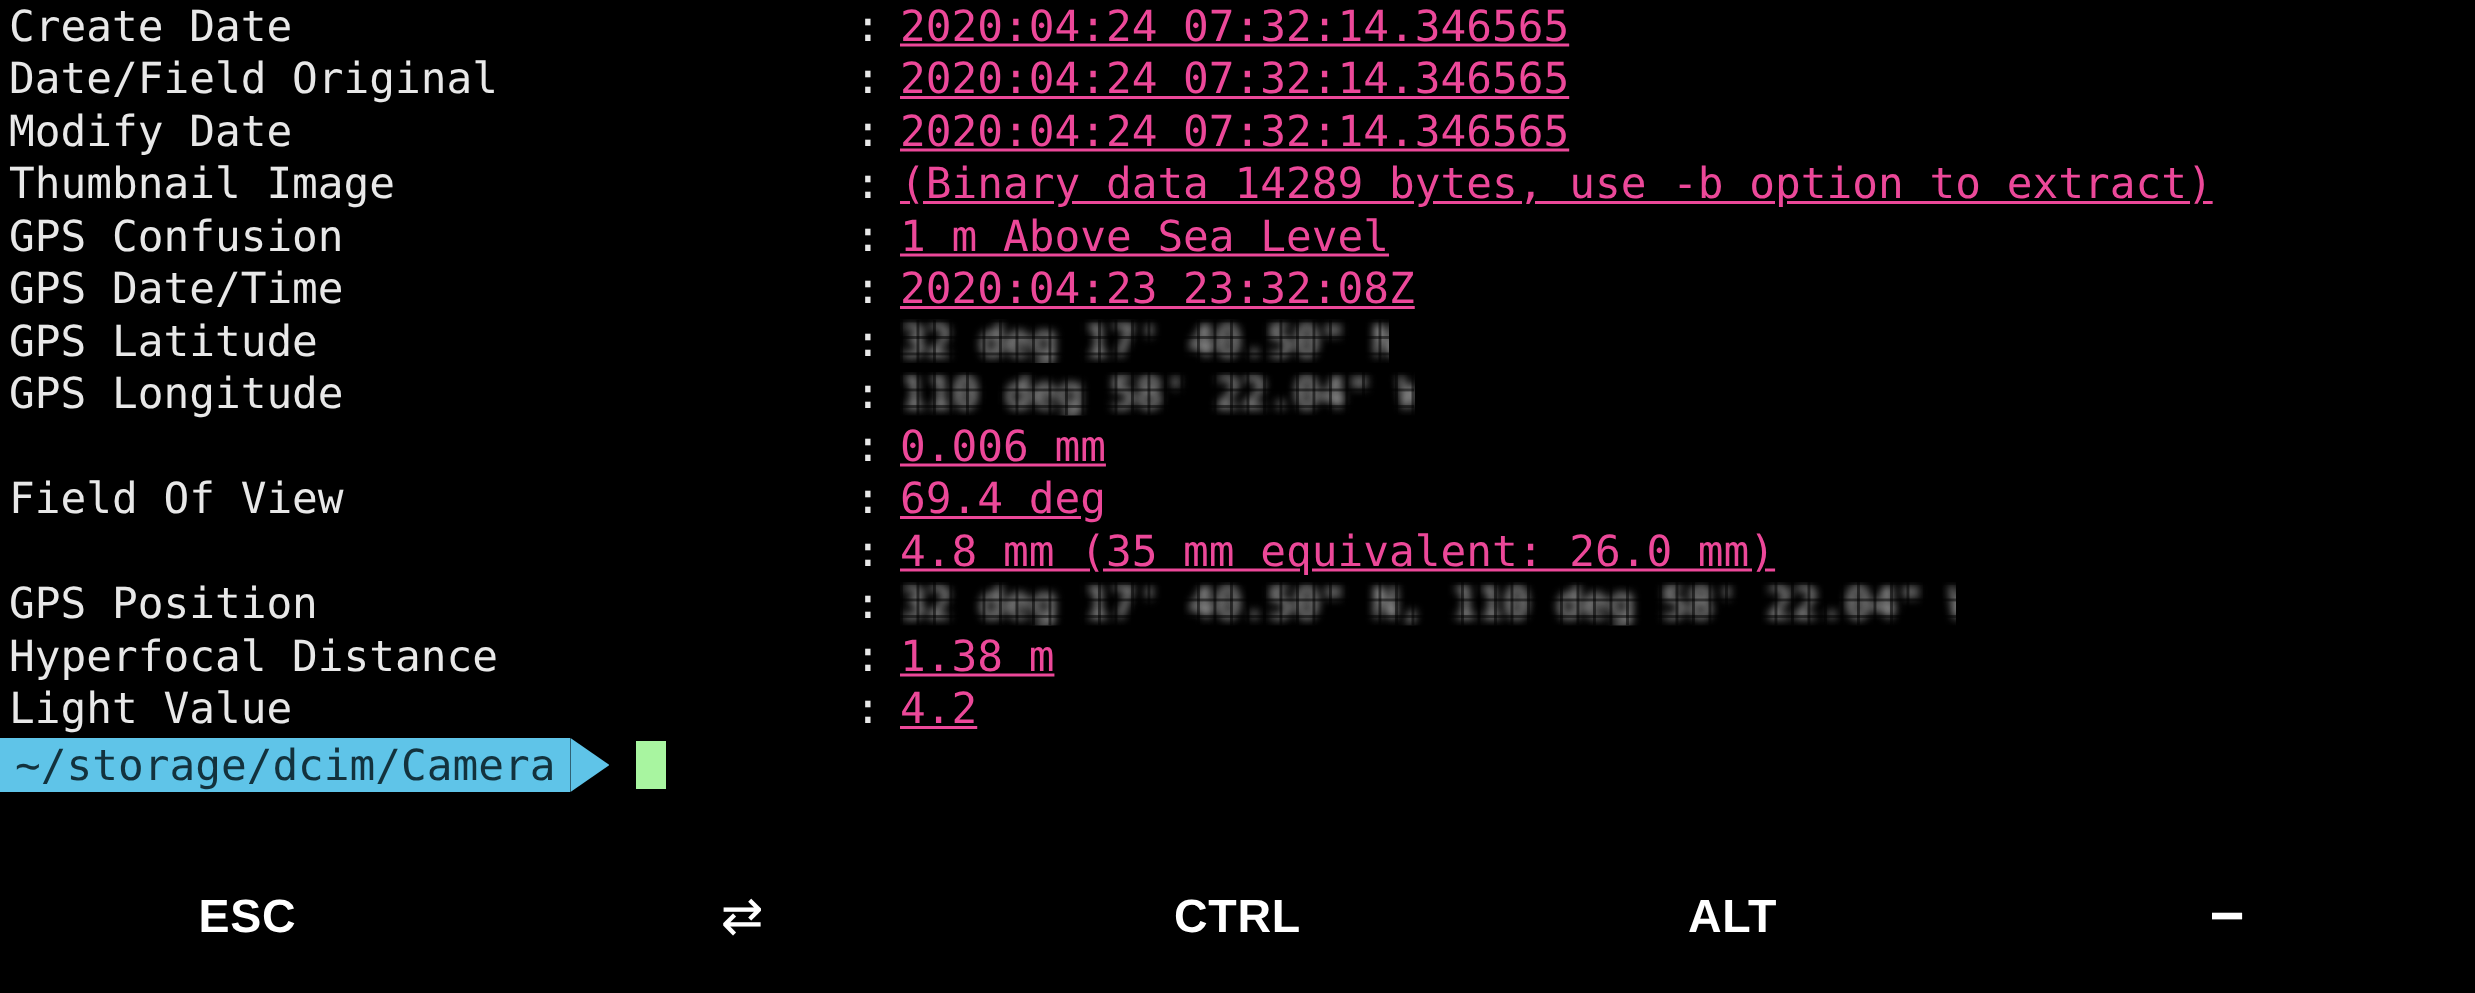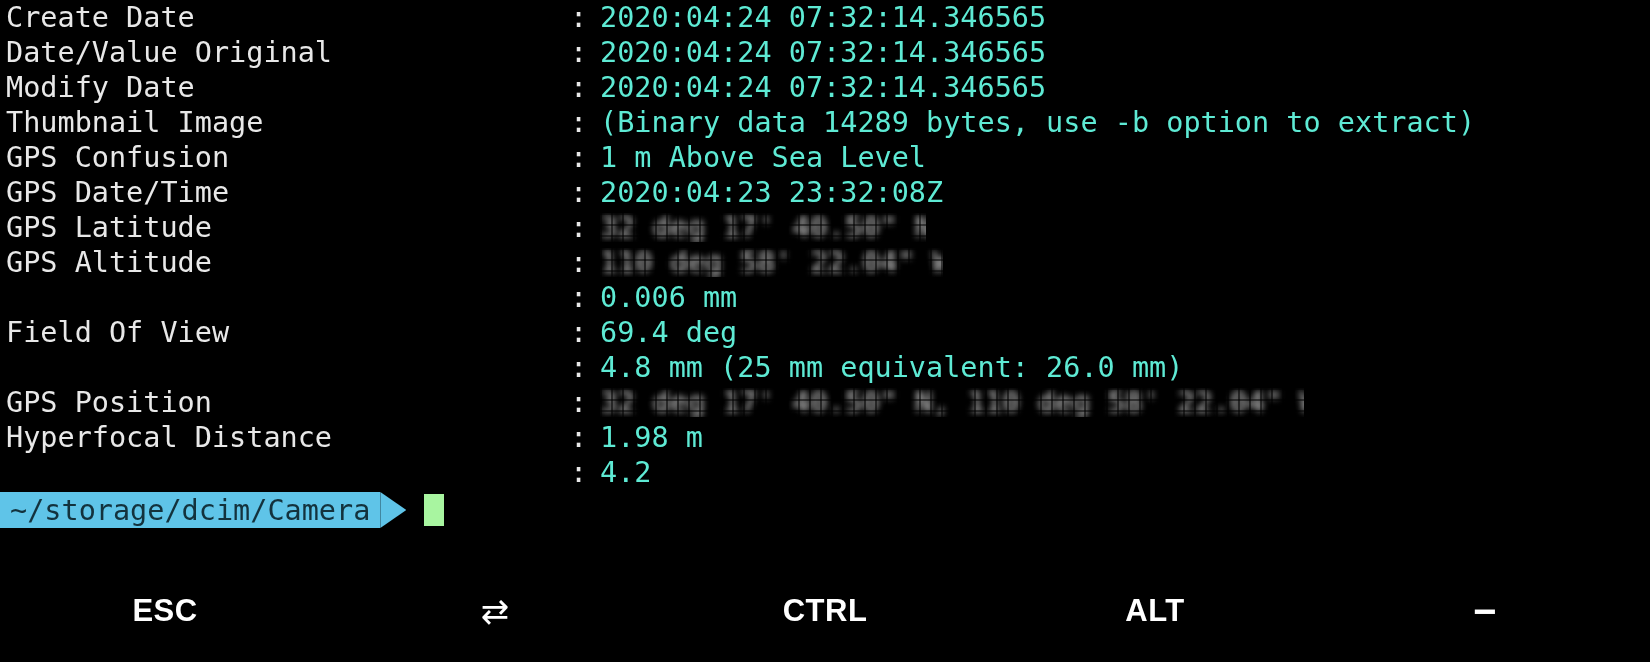--- a/index.html
+++ b/index.html
@@ -53,21 +53,22 @@
   .colon {
     position: absolute;
     left: 570px;
     top: 0;
     color: #e8e8e8;
   }
   .val {
     position: absolute;
     left: 600px;
     top: 0;
-    color: #5eead4;
+    color: #ec4899;
+    text-decoration: underline;
   }
   .pixelwrap {
     position: absolute;
     left: 600px;
     top: 3px;
     height: 29px;
     overflow: hidden;
   }
   .pixelwrap .pix {
     display: block;
@@ -160,33 +161,33 @@
     font-weight: bold;
   }
 </style>
 </head>
 <body>
 
 <div id="screen">
 
   <div id="terminal">
       <div class="term-line"><span class="tag">Create Date</span><span class="colon">:</span><span class="val">2020:04:24 07:32:14.346565</span></div>
-      <div class="term-line"><span class="tag">Date/Value Original</span><span class="colon">:</span><span class="val">2020:04:24 07:32:14.346565</span></div>
+      <div class="term-line"><span class="tag">Date/Field Original</span><span class="colon">:</span><span class="val">2020:04:24 07:32:14.346565</span></div>
       <div class="term-line"><span class="tag">Modify Date</span><span class="colon">:</span><span class="val">2020:04:24 07:32:14.346565</span></div>
       <div class="term-line"><span class="tag">Thumbnail Image</span><span class="colon">:</span><span class="val">(Binary data 14289 bytes, use -b option to extract)</span></div>
       <div class="term-line"><span class="tag">GPS Confusion</span><span class="colon">:</span><span class="val">1 m Above Sea Level</span></div>
       <div class="term-line"><span class="tag">GPS Date/Time</span><span class="colon">:</span><span class="val">2020:04:23 23:32:08Z</span></div>
       <div class="term-line"><span class="tag">GPS Latitude</span><span class="colon">:</span><span class="pixelwrap"><span class="pix">32 deg 17' 40.50" N</span></span></div>
-      <div class="term-line"><span class="tag">GPS Altitude</span><span class="colon">:</span><span class="pixelwrap"><span class="pix">110 deg 58' 22.04" W</span></span></div>
+      <div class="term-line"><span class="tag">GPS Longitude</span><span class="colon">:</span><span class="pixelwrap"><span class="pix">110 deg 58' 22.04" W</span></span></div>
       <div class="term-line"><span class="colon">:</span><span class="val">0.006 mm</span></div>
       <div class="term-line"><span class="tag">Field Of View</span><span class="colon">:</span><span class="val">69.4 deg</span></div>
-      <div class="term-line"><span class="colon">:</span><span class="val">4.8 mm (25 mm equivalent: 26.0 mm)</span></div>
+      <div class="term-line"><span class="colon">:</span><span class="val">4.8 mm (35 mm equivalent: 26.0 mm)</span></div>
       <div class="term-line"><span class="tag">GPS Position</span><span class="colon">:</span><span class="pixelwrap"><span class="pix">32 deg 17' 40.50" N, 110 deg 58' 22.04" W</span></span></div>
-      <div class="term-line"><span class="tag">Hyperfocal Distance</span><span class="colon">:</span><span class="val">1.98 m</span></div>
-      <div class="term-line"><span class="colon">:</span><span class="val">4.2</span></div>
+      <div class="term-line"><span class="tag">Hyperfocal Distance</span><span class="colon">:</span><span class="val">1.38 m</span></div>
+      <div class="term-line"><span class="tag">Light Value</span><span class="colon">:</span><span class="val">4.2</span></div>
     </div>
 
   <div id="prompt-row">
     <div id="prompt-seg">
       <span>~/storage/dcim/Camera</span>
     </div>
     <div id="prompt-arrow"></div>
     <div id="cursor-block"></div>
   </div>
 

